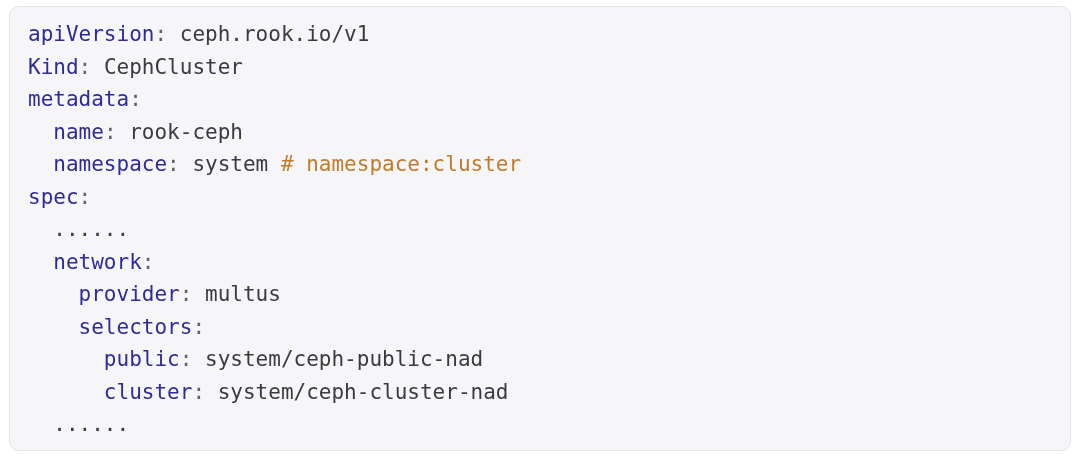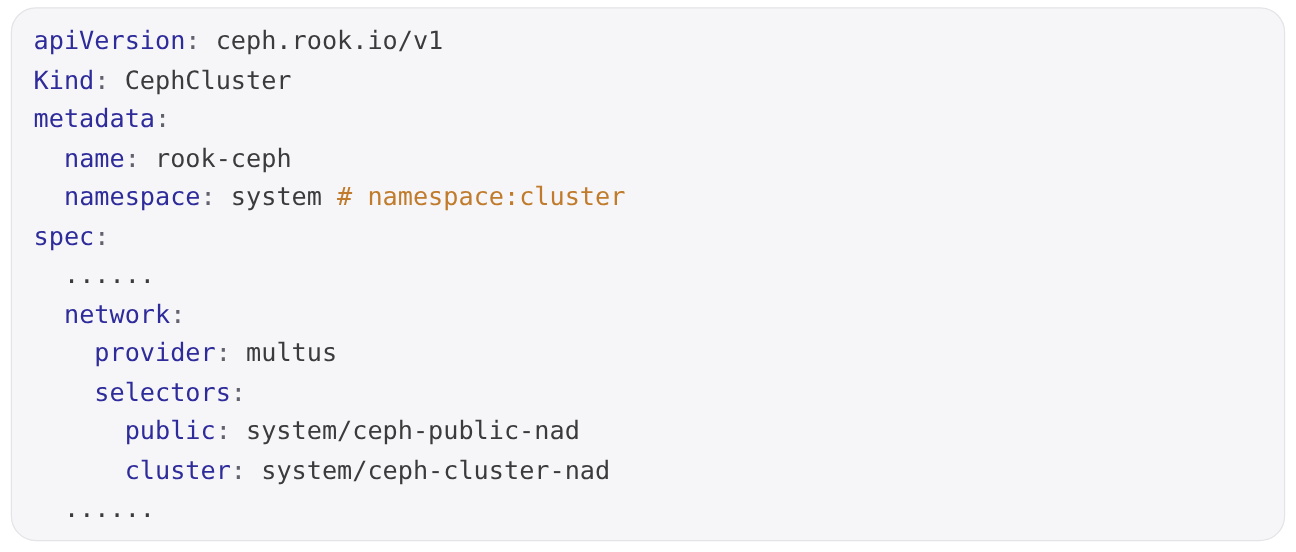--- a/index.html
+++ b/index.html
@@ -13,21 +13,21 @@
   }
   .code-block {
     position: absolute;
     left: 9px;
     top: 6px;
     width: 1062px;
     height: 445px;
     box-sizing: border-box;
     background: var(--cb-bg, #f6f6f8);
     border: 1px solid var(--cb-border, #e3e3e8);
-    border-radius: 21px;
+    border-radius: 10px;
     overflow: hidden;
   }
   .code-content {
     margin: 0;
     padding: 11px 18px;
     font-family: "DejaVu Sans Mono", "Liberation Mono", monospace;
     font-size: 21px;
     line-height: 32.5px;
     white-space: pre;
     color: var(--cb-plain, #3b3b3d);

